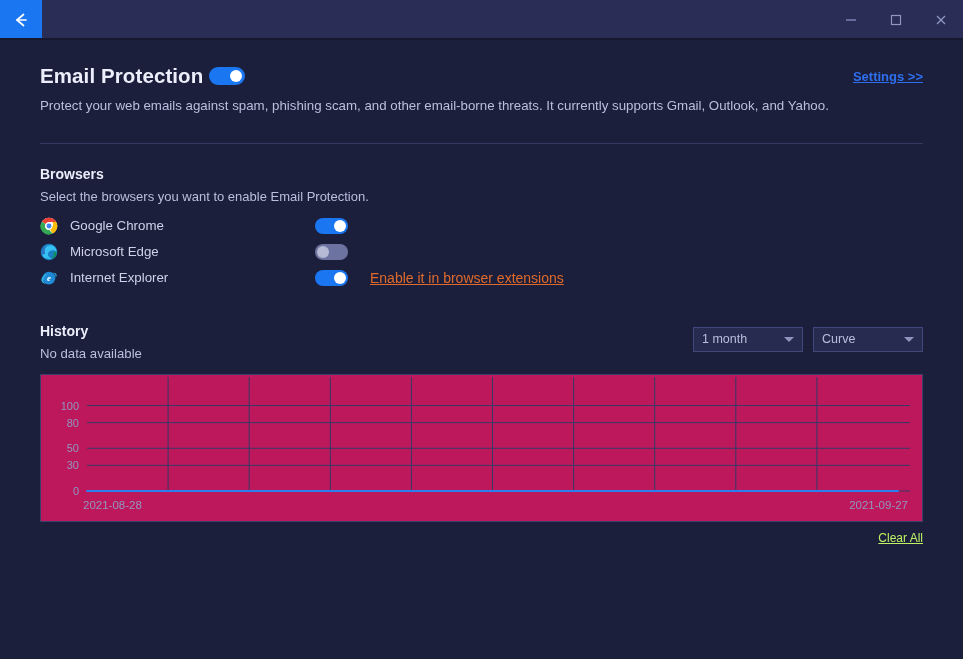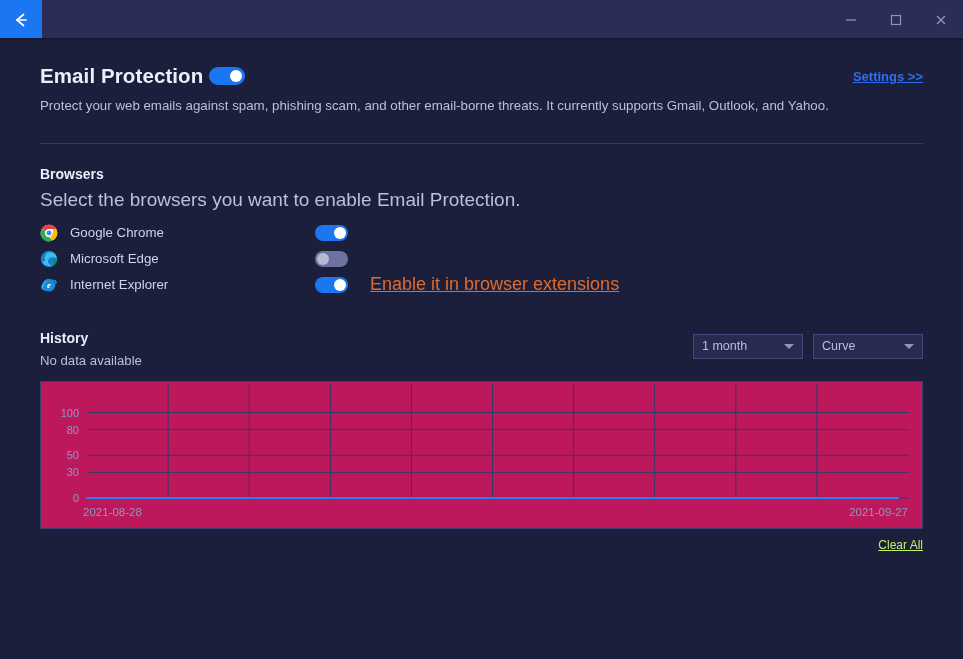--- a/index.html
+++ b/index.html
@@ -132,21 +132,21 @@
 
   
   .browsers { margin-top: 22px; }
   .sec-title {
     font-size: 14px;
     font-weight: bold;
     color: #eceefb;
   }
   .sec-sub {
     margin-top: 7px;
-    font-size: 19px;
+    font-size: 13px;
     color: #b9bfdd;
   }
   .browser-list { margin-top: 9px; }
   .browser-row {
     display: flex;
     align-items: center;
     height: 26px;
   }
   .browser-icon {
     width: 18px;
@@ -158,21 +158,21 @@
     justify-content: center;
   }
   .browser-name {
     font-size: 13.3px;
     color: #cdd2e8;
     width: 245px;
     flex: 0 0 auto;
   }
   .ext-link {
     margin-left: 22px;
-    font-size: 18px;
+    font-size: 14px;
     color: #e06a2b;
     text-decoration: underline;
     cursor: pointer;
     white-space: nowrap;
   }
 
   
   .history { margin-top: 32px; }
   .history-head {
     display: flex;

